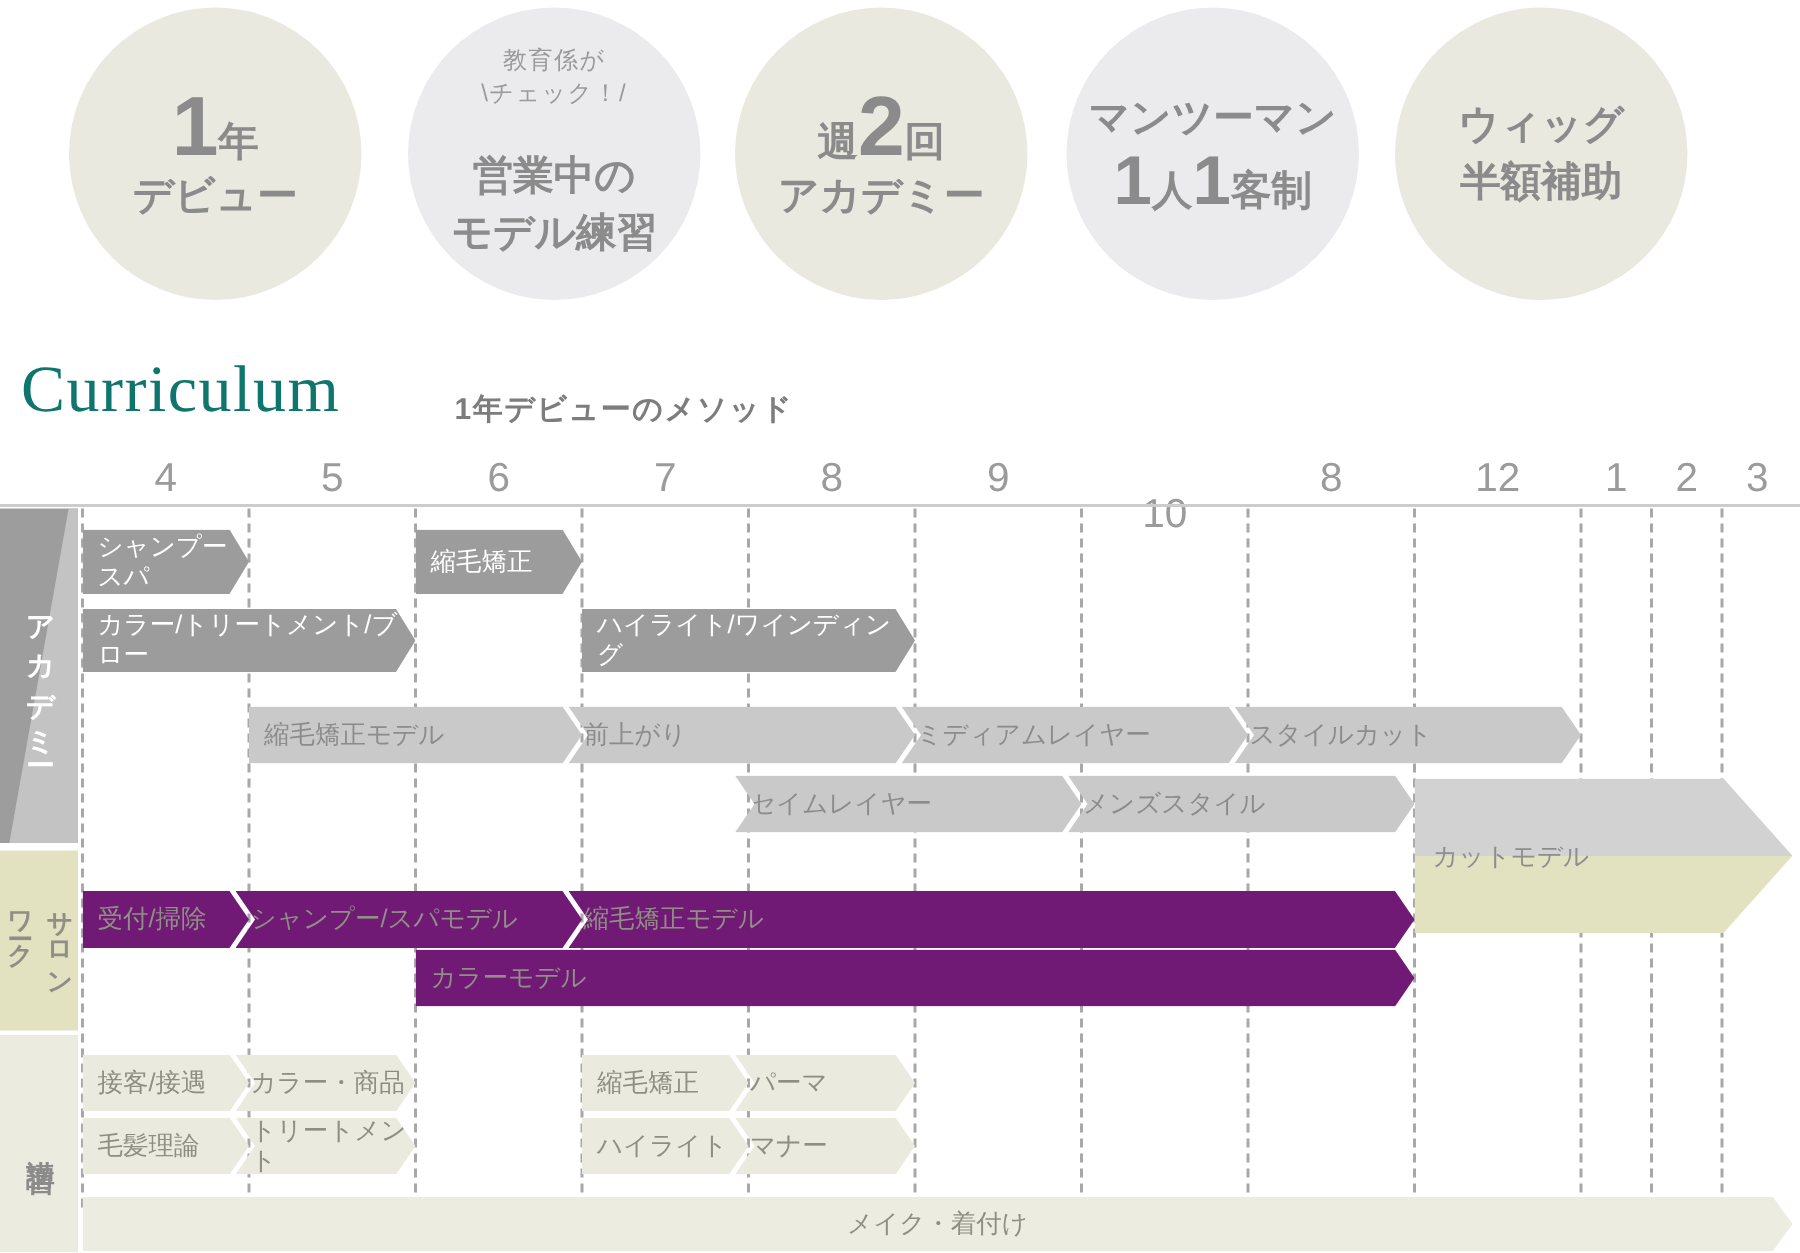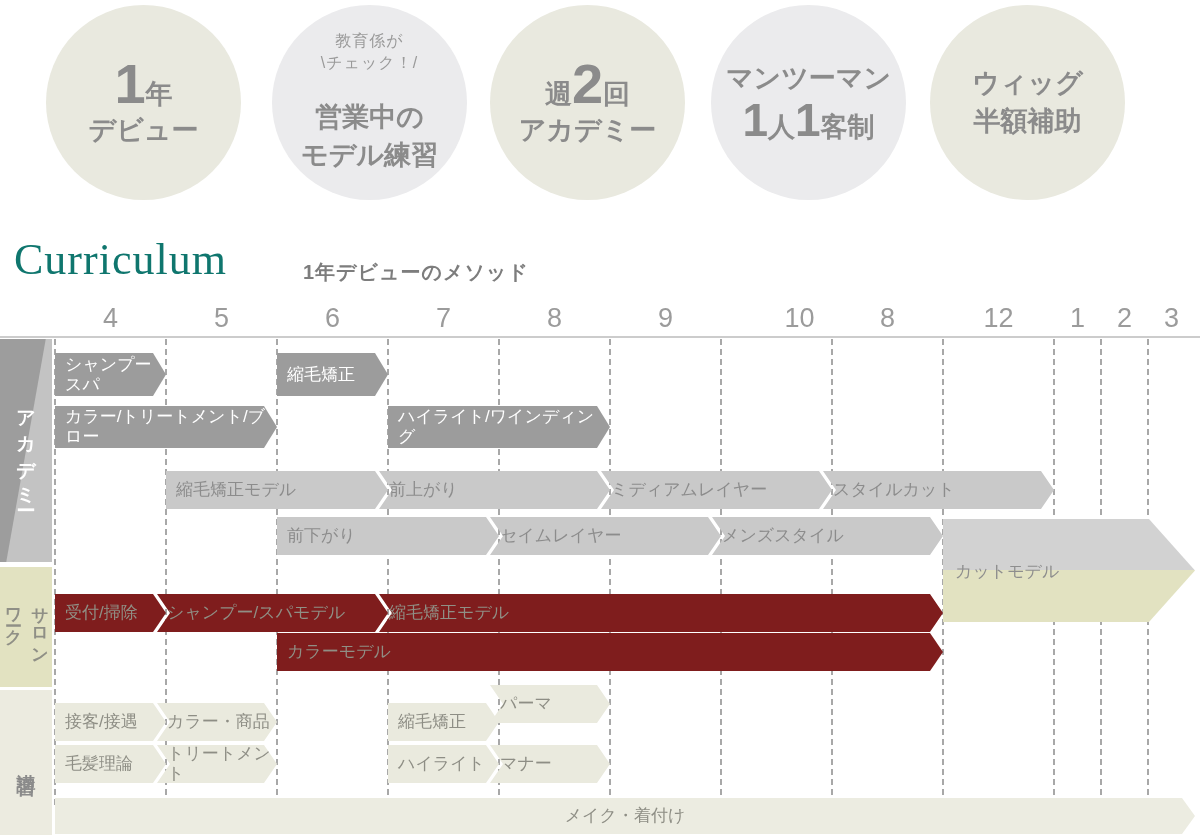--- a/index.html
+++ b/index.html
@@ -48,21 +48,21 @@
   .side-lecture .vlabel { color:#8b8b8b; font-size:19px; font-weight:bold; letter-spacing:5px; }
   
   .bar {
     position:absolute; display:flex; align-items:center; padding-left:10px;
     font-size:17px; z-index:2;
     clip-path:polygon(0 0, calc(100% - 13px) 0, 100% 50%, calc(100% - 13px) 100%, 0 100%);
   }
   .bar.notch { clip-path:polygon(0 0, calc(100% - 13px) 0, 100% 50%, calc(100% - 13px) 100%, 0 100%, 13px 50%); }
   .bar.dark   { background:#9c9c9c; color:#ffffff; }
   .bar.light  { background:#c9c9c9; color:#8c8c8c; }
-  .bar.khaki  { background:#7f1d1d; color:#908f85;align-items:center; }
+  .bar.khaki  { background:#701a75; color:#908f85;align-items:center; }
   .bar.beige  { background:#eaeade; color:#8e8e85; }
   .bar.beige2 { background:#ecece1; color:#8e8e85; justify-content:center; padding-left:0; }
   .bar .lbl { white-space:pre-line; line-height:1.15; }
   .big-arrow {
     position:absolute; left:943px; top:519px; width:252px; height:103px; z-index:3;
     background:linear-gradient(180deg, #d2d2d2 50%, #e2e2c1 50%);
     clip-path:polygon(0 0, calc(100% - 46px) 0, 100% 50%, calc(100% - 46px) 100%, 0 100%);
     padding-left:28px;
   }
   .big-arrow .lbl { position:absolute; left:12px; top:50%; transform:translateY(-50%); color:#8e8e8e; font-size:17px; }
@@ -138,21 +138,21 @@
     <div class="month-label" style="left: 166px; width: 111px;">5</div>
     <div class="grid" style="left: 165px;"></div>
     <div class="month-label" style="left: 277px; width: 111px;">6</div>
     <div class="grid" style="left: 276px;"></div>
     <div class="month-label" style="left: 388px; width: 111px;">7</div>
     <div class="grid" style="left: 387px;"></div>
     <div class="month-label" style="left: 499px; width: 111px;">8</div>
     <div class="grid" style="left: 498px;"></div>
     <div class="month-label" style="left: 610px; width: 111px;">9</div>
     <div class="grid" style="left: 609px;"></div>
-    <div class="month-label" style="left: 744px; width: 111px;">10</div>
+    <div class="month-label" style="left: 721px; width: 111px; margin-top: 24px;">10</div>
     <div class="grid" style="left: 720px;"></div>
     <div class="month-label" style="left: 832px; width: 111px;">8</div>
     <div class="grid" style="left: 831px;"></div>
     <div class="month-label" style="left: 943px; width: 111px;">12</div>
     <div class="grid" style="left: 942px;"></div>
     <div class="month-label" style="left: 1054px; width: 47px;">1</div>
     <div class="grid" style="left: 1053px;"></div>
     <div class="month-label" style="left: 1101px; width: 47px;">2</div>
     <div class="grid" style="left: 1100px;"></div>
     <div class="month-label" style="left: 1148px; width: 47px;">3</div>
@@ -175,23 +175,20 @@
     </div>
     <div class="bar light notch" style="left: 379px; width: 231px; top: 471px; height: 38px;">
       <span class="lbl">前上がり</span>
     </div>
     <div class="bar light notch" style="left: 601px; width: 231px; top: 471px; height: 38px;">
       <span class="lbl">ミディアムレイヤー</span>
     </div>
     <div class="bar light notch" style="left: 823px; width: 231px; top: 471px; height: 38px;">
       <span class="lbl">スタイルカット</span>
     </div>
-    <div class="bar light" style="left: 277px; width: 222px; top: 517px; height: 38px;">
-      <span class="lbl">前下がり</span>
-    </div>
     <div class="bar light notch" style="left: 490px; width: 231px; top: 517px; height: 38px;">
       <span class="lbl">セイムレイヤー</span>
     </div>
     <div class="bar light notch" style="left: 712px; width: 231px; top: 517px; height: 38px;">
       <span class="lbl">メンズスタイル</span>
     </div>
     <div class="bar khaki" style="left: 55px; width: 111px; top: 594px; height: 38px;">
       <span class="lbl">受付/掃除</span>
     </div>
     <div class="bar khaki notch" style="left: 157px; width: 231px; top: 594px; height: 38px;">
@@ -205,21 +202,21 @@
     </div>
     <div class="bar beige" style="left: 55px; width: 111px; top: 703px; height: 38px;">
       <span class="lbl">接客/接遇</span>
     </div>
     <div class="bar beige notch" style="left: 157px; width: 120px; top: 703px; height: 38px;">
       <span class="lbl">カラー・商品</span>
     </div>
     <div class="bar beige" style="left: 388px; width: 111px; top: 703px; height: 38px;">
       <span class="lbl">縮毛矯正</span>
     </div>
-    <div class="bar beige notch" style="left: 490px; width: 120px; top: 685px; height: 38px;">
+    <div class="bar beige notch" style="left: 490px; width: 120px; top: 703px; height: 38px;">
       <span class="lbl">パーマ</span>
     </div>
     <div class="bar beige" style="left: 55px; width: 111px; top: 745px; height: 38px;">
       <span class="lbl">毛髪理論</span>
     </div>
     <div class="bar beige notch" style="left: 157px; width: 120px; top: 745px; height: 38px;">
       <span class="lbl">トリートメント</span>
     </div>
     <div class="bar beige" style="left: 388px; width: 111px; top: 745px; height: 38px;">
       <span class="lbl">ハイライト</span>

